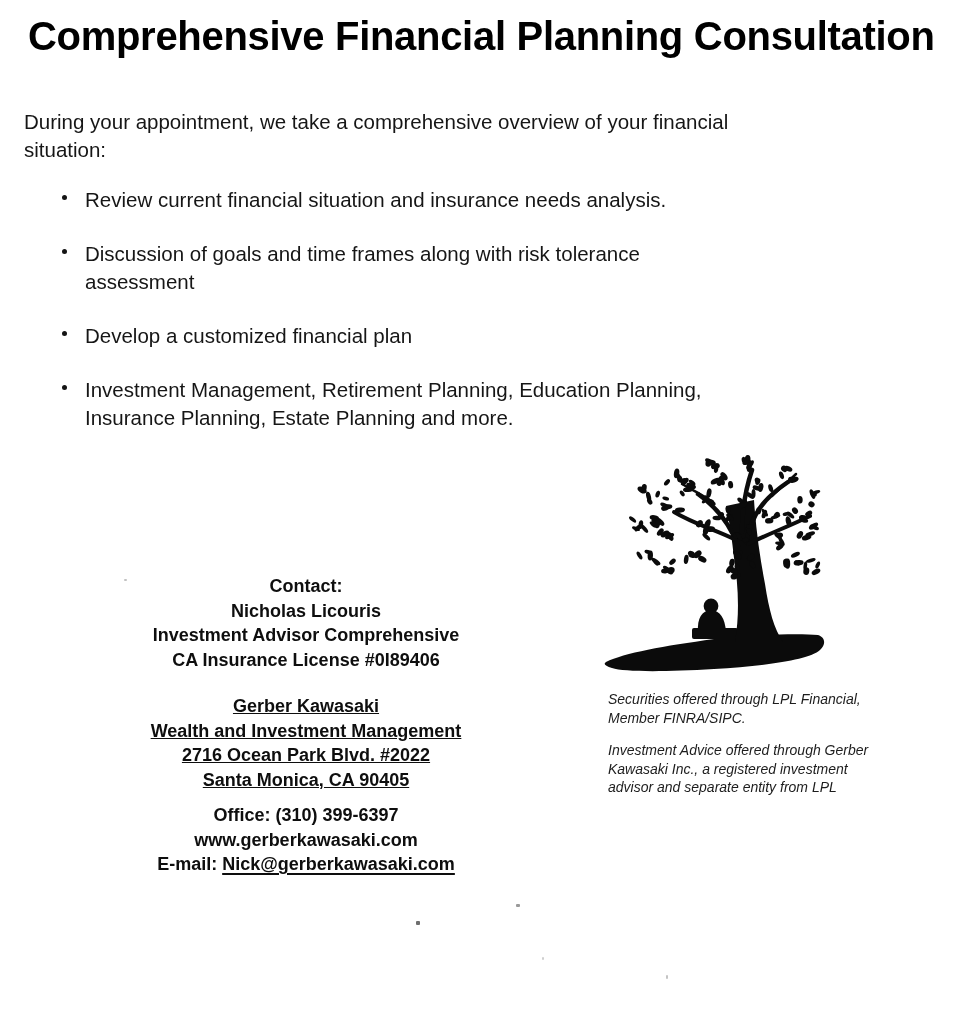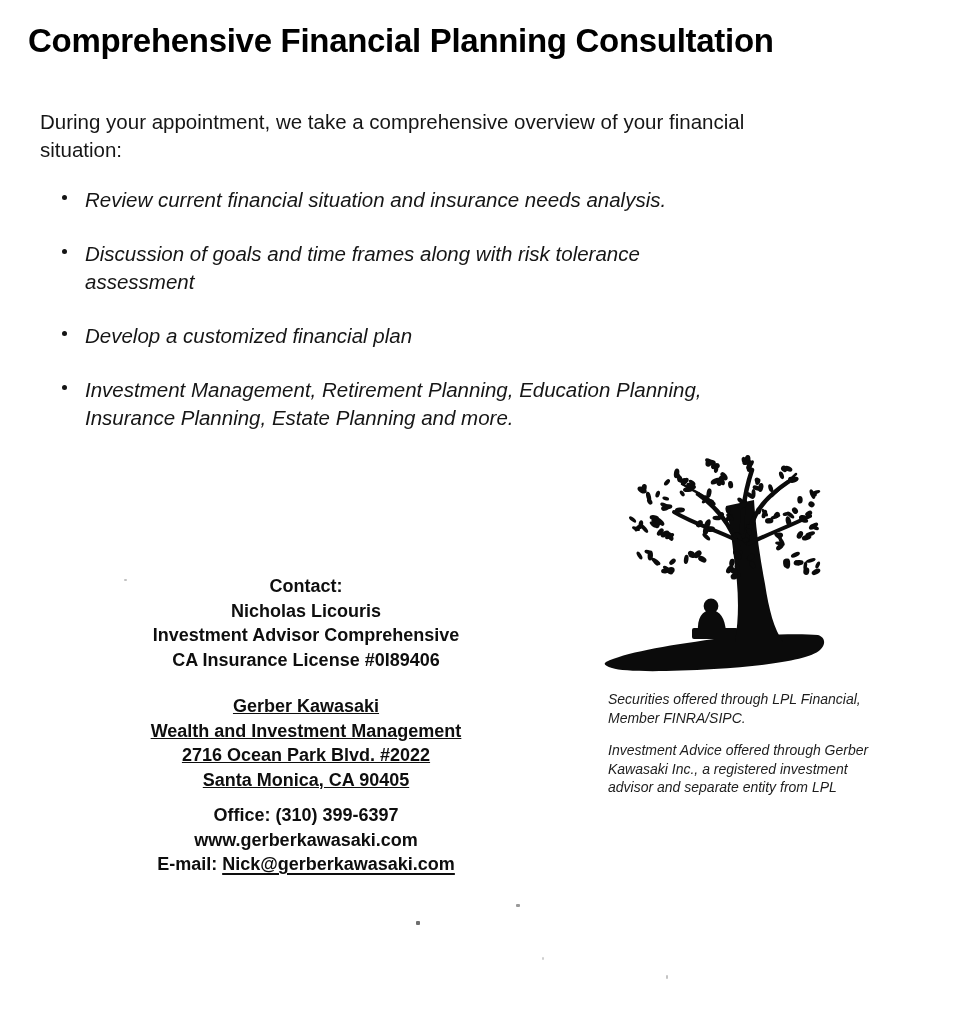--- a/index.html
+++ b/index.html
@@ -4,37 +4,37 @@
 <style>
   html,body{margin:0;padding:0;background:#ffffff;}
   body{
     width:971px;height:1024px;position:relative;overflow:hidden;
     font-family:"Liberation Sans","DejaVu Sans",sans-serif;
     color:#1b1b1b;
   }
   .page{position:absolute;inset:0;background:#ffffff;}
 
   .doc-title{
-    position:absolute;left:28px;top:22px;margin:0;
-    font-size:33px;font-weight:700;letter-spacing:-0.3px;color:#000;
+    position:absolute;left:28px;top:14px;margin:0;
+    font-size:40px;font-weight:700;letter-spacing:-0.3px;color:#000;
     white-space:nowrap;
   }
 
   .intro{
-    position:absolute;left:40px;top:108px;margin:0;width:880px;
+    position:absolute;left:24px;top:108px;margin:0;width:880px;
     font-size:20.5px;line-height:28px;white-space:pre-line;color:#161616;
   }
 
   .bullets{
     position:absolute;left:62px;top:186px;width:790px;
     list-style:none;margin:0;padding:0;
   }
   .bullets li{
     display:flex;align-items:flex-start;margin-bottom:26px;
-    font-size:20.5px;line-height:28px;color:#161616;font-style:italic;
+    font-size:20.5px;line-height:28px;color:#161616;
   }
   .bullet-dot{
     flex:none;width:5px;height:5px;border-radius:50%;
     background:#141414;margin:9px 18px 0 0;
   }
   .bullet-text{white-space:pre-line;}
 
   .contact{
     position:absolute;left:108px;top:570px;width:396px;
     text-align:center;font-weight:700;font-size:18px;line-height:24.5px;

